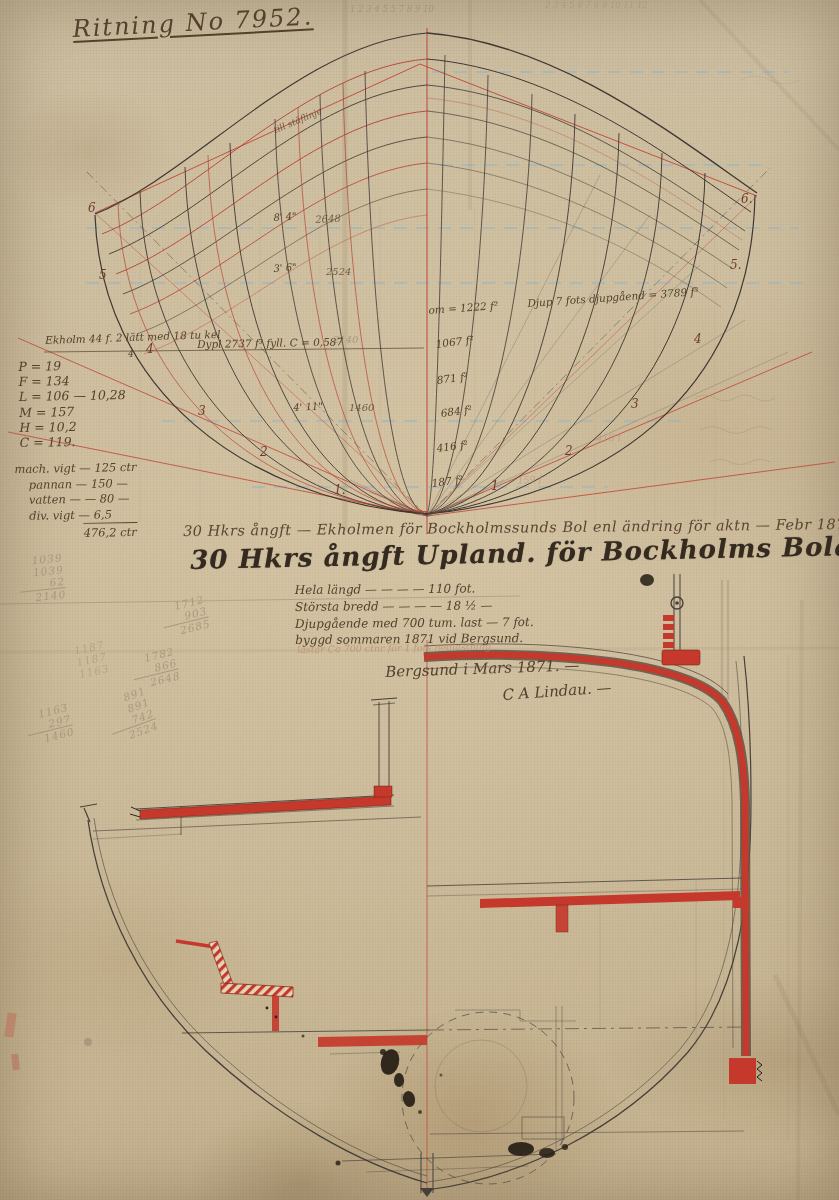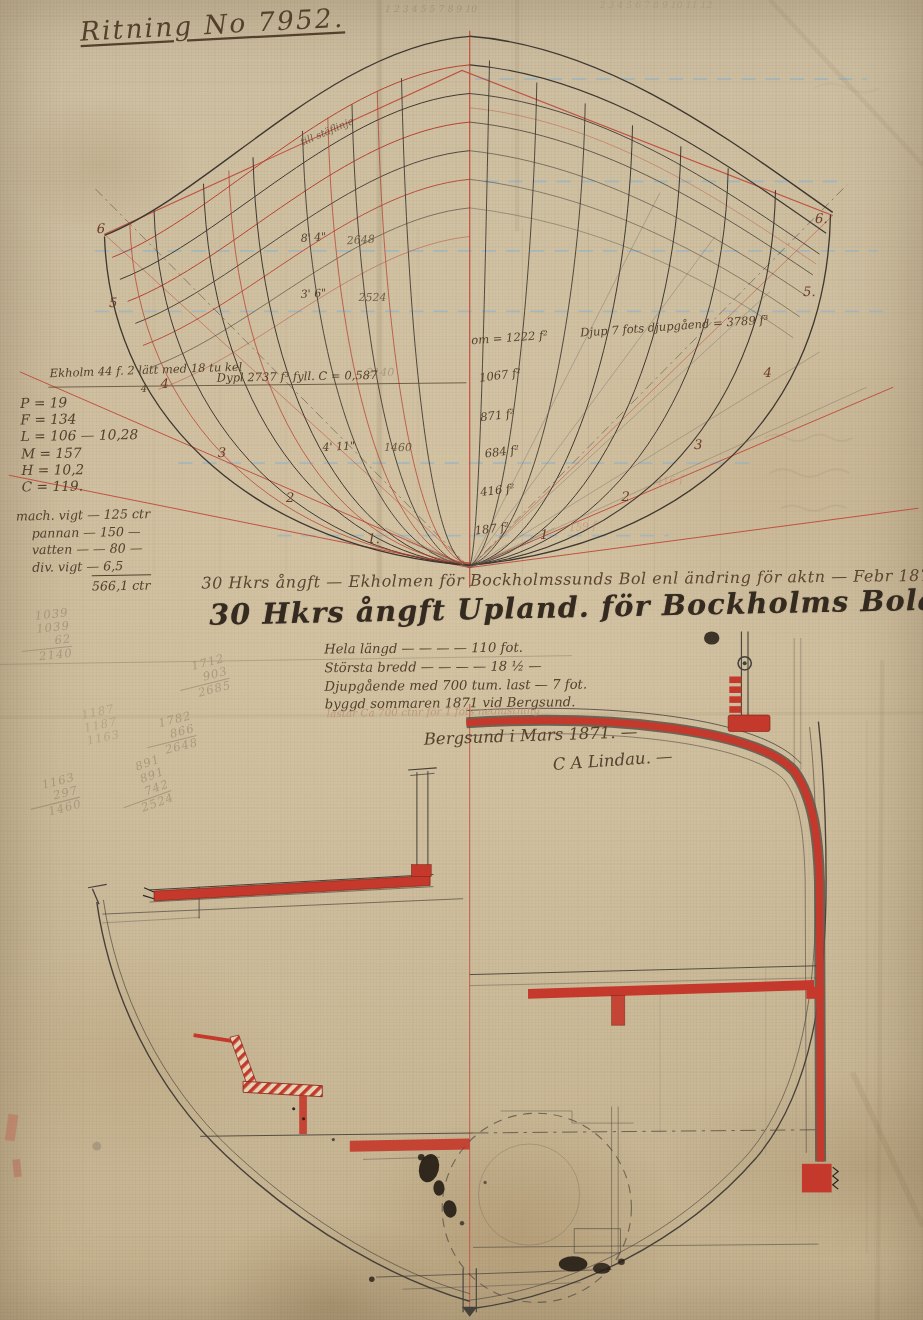--- a/index.html
+++ b/index.html
@@ -315,21 +315,21 @@
     <div class="hw" style="position:static;font-size:12.5px;line-height:15.2px">M = 157</div>
     <div class="hw" style="position:static;font-size:12.5px;line-height:15.2px">H = 10,2</div>
     <div class="hw" style="position:static;font-size:12.5px;line-height:15.2px">C = 119.</div>
   </div>
 
   <div style="position:absolute;left:15px;top:461px;transform:rotate(-1deg)">
     <div class="hw" style="position:static;font-size:11.5px;line-height:15.5px">mach. vigt — 125 ctr</div>
     <div class="hw" style="position:static;font-size:11.5px;line-height:15.5px;padding-left:14px">pannan — 150 —</div>
     <div class="hw" style="position:static;font-size:11.5px;line-height:15.5px;padding-left:14px">vatten —  — 80 —</div>
     <div class="hw" style="position:static;font-size:11.5px;line-height:15.5px;padding-left:14px">div. vigt — 6,5</div>
-    <div class="hw" style="position:static;font-size:11.5px;line-height:16px;margin-left:68px;border-top:1.2px solid #54402c;padding-top:1px">566,1 ctr</div>
+    <div class="hw" style="position:static;font-size:11.5px;line-height:16px;margin-left:68px;border-top:1.2px solid #54402c;padding-top:1px">476,2 ctr</div>
   </div>
 
   <span class="hw" style="left:428px;top:304px;font-size:10.5px;transform:rotate(-4deg)">om = 1222 f²</span>
   <span class="hw" style="left:435px;top:338px;font-size:10.5px;transform:rotate(-7deg)">1067 f²</span>
   <span class="hw" style="left:436px;top:374px;font-size:10.5px;transform:rotate(-7deg)">871 f²</span>
   <span class="hw" style="left:440px;top:407px;font-size:10.5px;transform:rotate(-7deg)">684 f²</span>
   <span class="hw" style="left:436px;top:442px;font-size:10.5px;transform:rotate(-7deg)">416 f²</span>
   <span class="hw" style="left:431px;top:477px;font-size:10.5px;transform:rotate(-7deg)">187 f²</span>
   <span class="hw" style="left:527px;top:297px;font-size:10.5px;transform:rotate(-4deg)">Djup 7 fots djupgåend = 3789 f³</span>
   <span class="hw" style="left:596px;top:434px;font-size:9.5px;color:#c08572;opacity:.55;transform:rotate(-5deg)">416 f</span>

